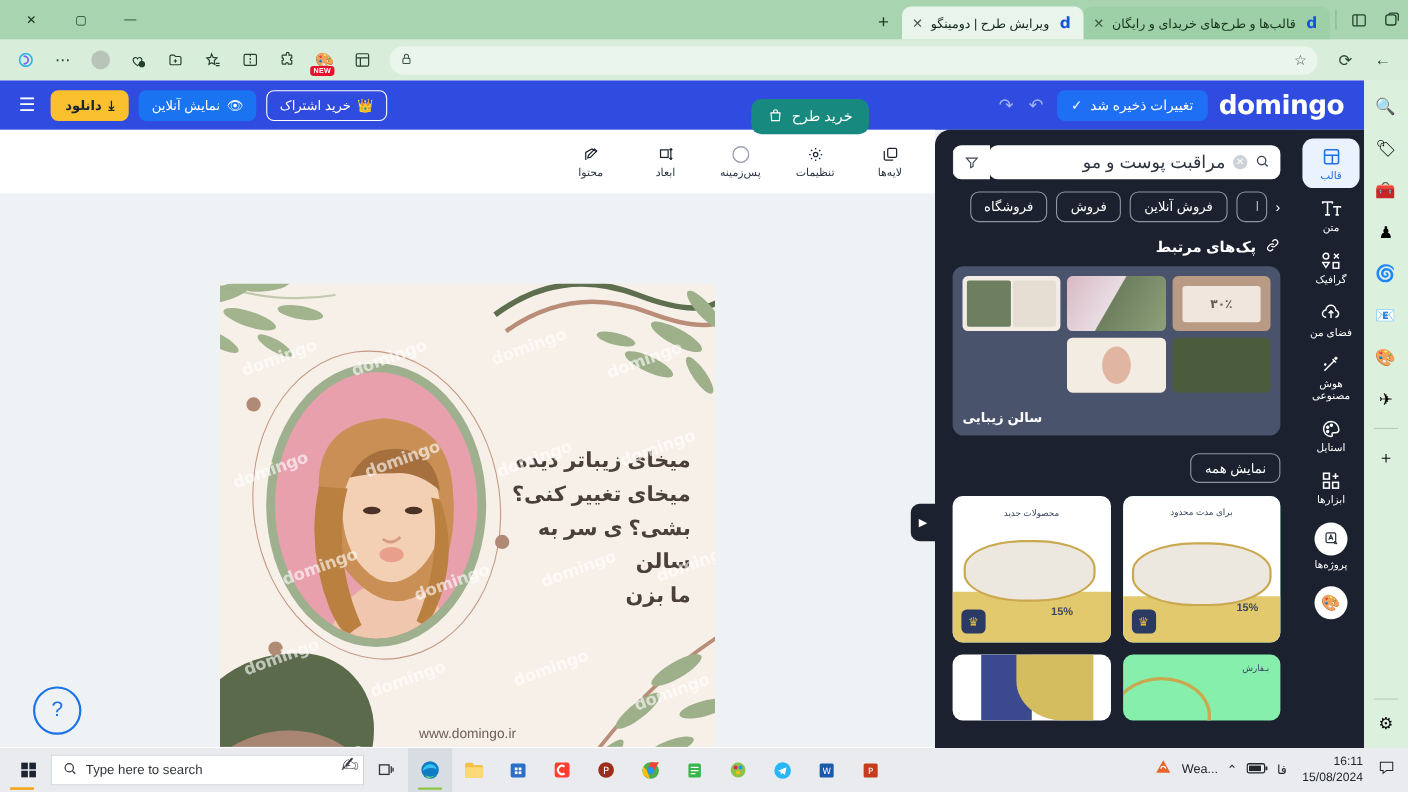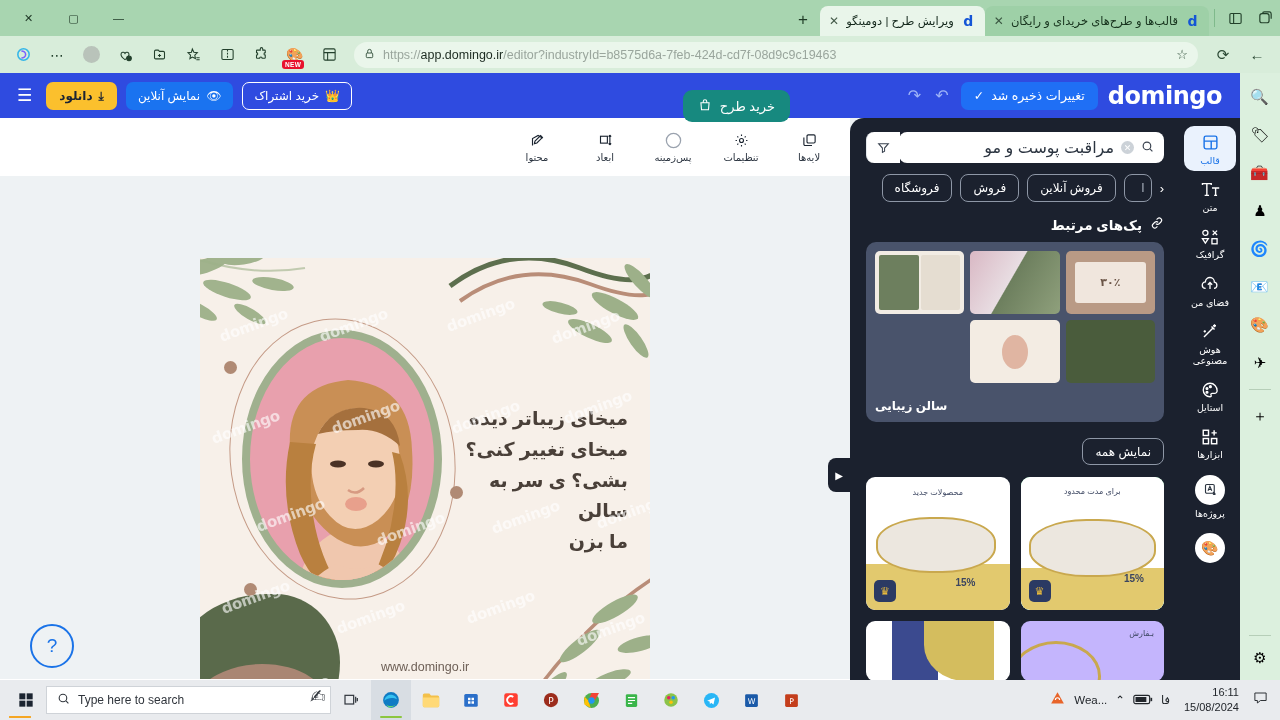--- a/index.html
+++ b/index.html
@@ -157,21 +157,21 @@
   .chip { border:1px solid #8e97a6; color:#fff; border-radius:8px; height:28px; padding:0 12px;
     display:flex; align-items:center; font-size:12px; white-space:nowrap; }
   .chip.cut { padding:0 6px; overflow:hidden; width:28px; color:#aeb6c2; }
   .chevl { color:#fff; font-size:13px; }
 
   .sechdr { display:flex; align-items:center; gap:8px; padding:14px 16px 0 16px; justify-content:flex-start;}
   .sechdr .t { color:#fff; font-size:13.5px; font-weight:bold;margin-left:48px; }
   .sechdr .lk { color:#fff; font-size:13px; }
   .packcard { margin:9px 16px 0 16px; background:#49536b; border-radius:10px; padding:9px; }
   .packgrid { display:grid; grid-template-columns:repeat(3,1fr); gap:6px; }
-  .pth { height:63px; border-radius:5px; overflow:hidden; position:relative; }
+  .pth { height:50px; border-radius:5px; overflow:hidden; position:relative; }
   .packname { color:#fff; font-size:12px; font-weight:bold; text-align:left; margin-top:16px; }
 
   .reltitle { display:flex; align-items:center; gap:10px; padding:16px 16px 0 16px; }
   .reltitle .txt { color:#fff; font-size:12px; flex:1; text-align:right; }
   .reltitle .txt .hl { color:#f5a623; font-weight:bold; }
   .showall { border:1px solid #8e97a6; color:#fff; border-radius:8px; height:27px; padding:0 12px;
     display:flex; align-items:center; font-size:12px; white-space:nowrap; }
   .relgrid { display:grid; grid-template-columns:1fr 1fr; gap:11px; padding:12px 16px 0 16px; }
   .relcard { height:133px; background:#fff; border-radius:9px; position:relative; overflow:hidden; }
   .crown { position:absolute; left:8px; bottom:8px; width:22px; height:22px; border-radius:5px;
@@ -257,21 +257,20 @@
   <div class="navbar">
     <div class="navbtn">←</div>
     <div class="navbtn">⟳</div>
     <div class="omnibox">
       <span class="lock">
         <svg width="11" height="13" viewBox="0 0 24 24" fill="none" stroke="#32503b" stroke-width="2">
           <rect x="5" y="11" width="14" height="10" rx="2"></rect>
             <path d="M8 11V7a4 4 0 018 0v4"></path>
         </svg>
       </span>
-      <span class="url"><span>https://</span><b>app.domingo.ir</b><span>/editor?industryId=b8575d6a-7feb-424d-cd7f-08d9c9c19463</span></span>
       <span class="star">☆</span>
     </div>
     <div class="navicon">
       <svg width="15" height="15" viewBox="0 0 24 24" fill="none" stroke="#23402c" stroke-width="1.7">
         <rect x="3" y="3" width="18" height="18" rx="2"></rect>
           <path d="M3 9h18M9 9v12"></path>
       </svg>
     </div>
     <div class="navicon">
       <span style="font-size:14px">🎨</span>
@@ -597,21 +596,21 @@
         <div class="relcard" style="background:#fff">
           <div style="position:absolute;left:0;right:0;bottom:0;height:46px;background:#e2c96e;border-radius:0 0 9px 9px"></div>
           <div style="position:absolute;left:10px;right:14px;top:40px;height:56px;border-radius:45%;background:#ece7df;border:2px solid #c9a84e"></div>
           <div style="position:absolute;right:0;left:0;top:10px;text-align:center;color:#3b4560;font-size:8px;line-height:1.5;direction:rtl">محصولات جدید</div>
           <div style="position:absolute;right:34px;bottom:22px;color:#3b4560;font-size:10px;font-weight:bold">15%</div>
           <div class="crown">♛</div>
         </div>
       </div>
 
       <div class="relgrid" style="padding-top:11px">
-        <div class="relcard2" style="background:#c4b5fd">
+        <div class="relcard2" style="background:#86efac">
           <div style="position:absolute;right:10px;top:8px;color:#3b4560;font-size:8px;direction:rtl">بـفارش</div>
           <div style="position:absolute;left:-10px;bottom:-30px;width:90px;height:70px;border-radius:50%;border:3px solid #c9a84e"></div>
         </div>
         <div class="relcard2" style="background:#fff">
           <div style="position:absolute;left:26px;top:0;width:46px;height:60px;background:#3b4a8f"></div>
           <div style="position:absolute;left:58px;top:0;width:70px;height:60px;background:#d4bd5e;border-radius:0 0 0 60%"></div>
         </div>
       </div>
     </div>
 

